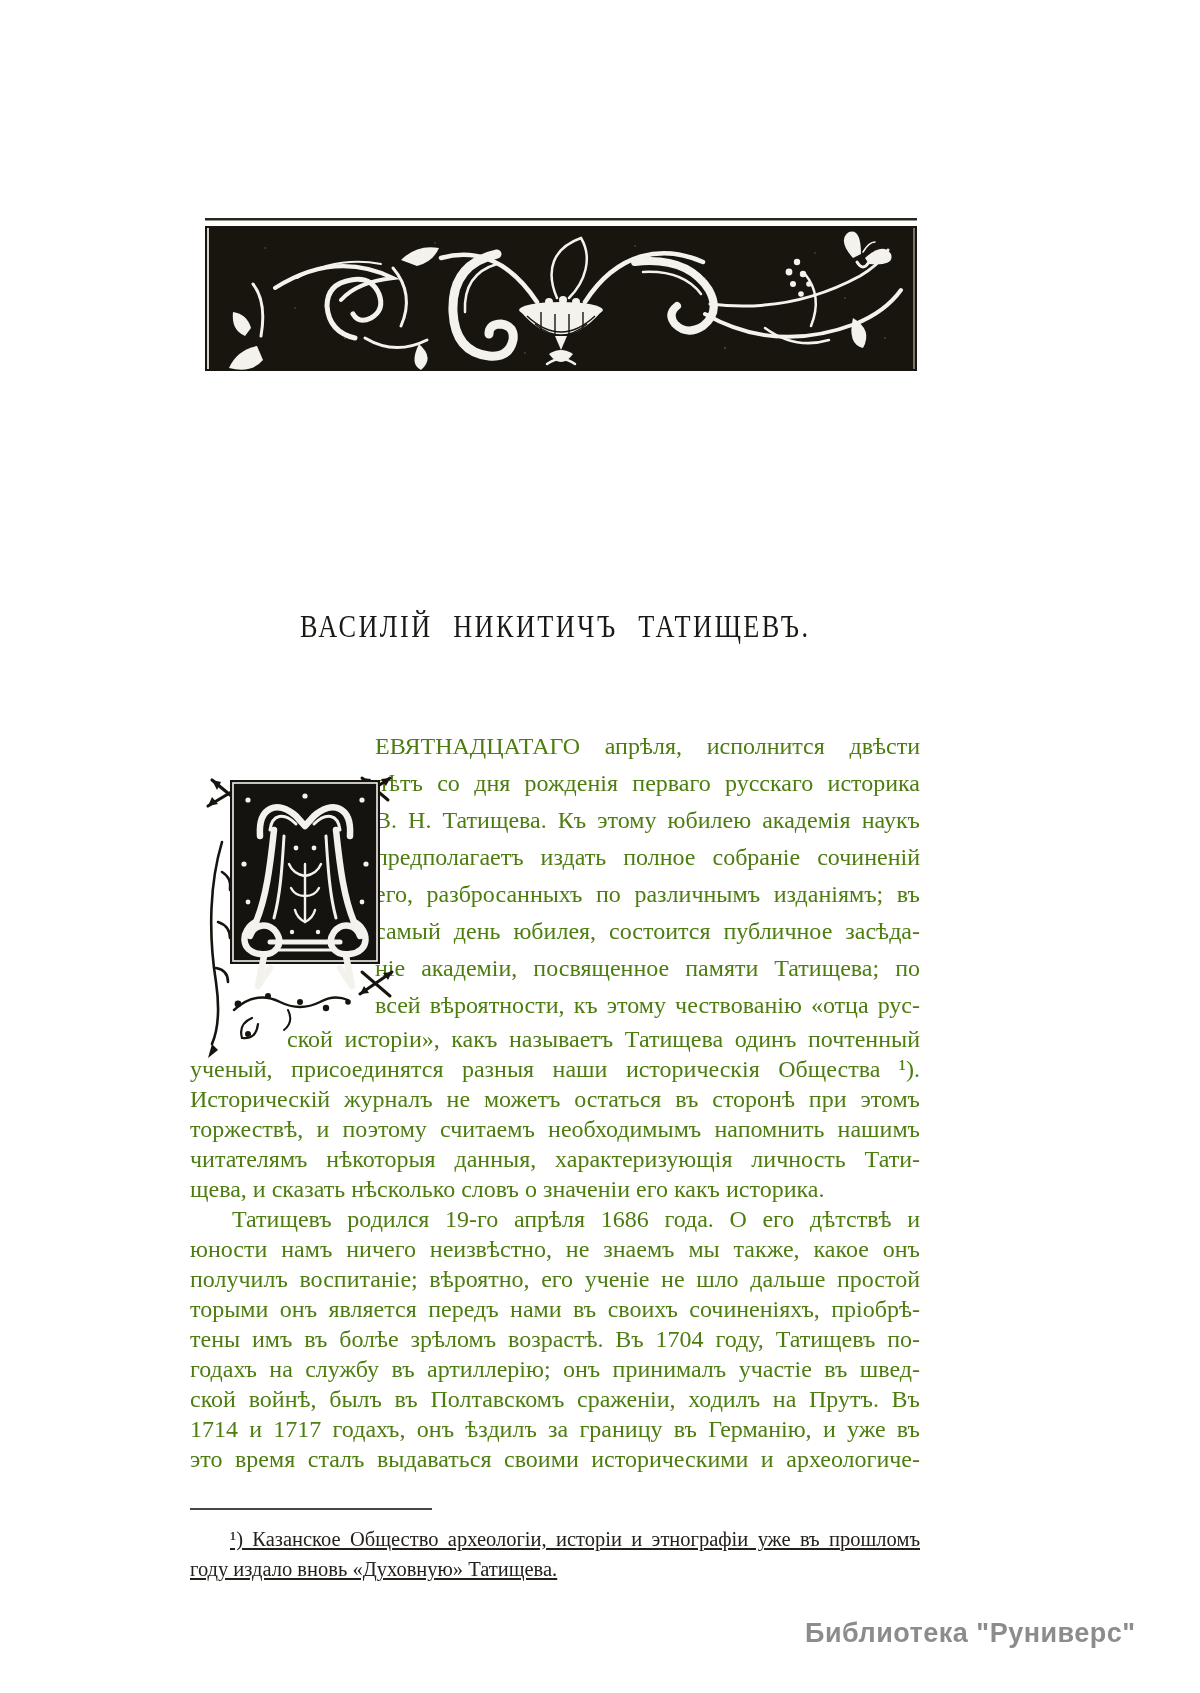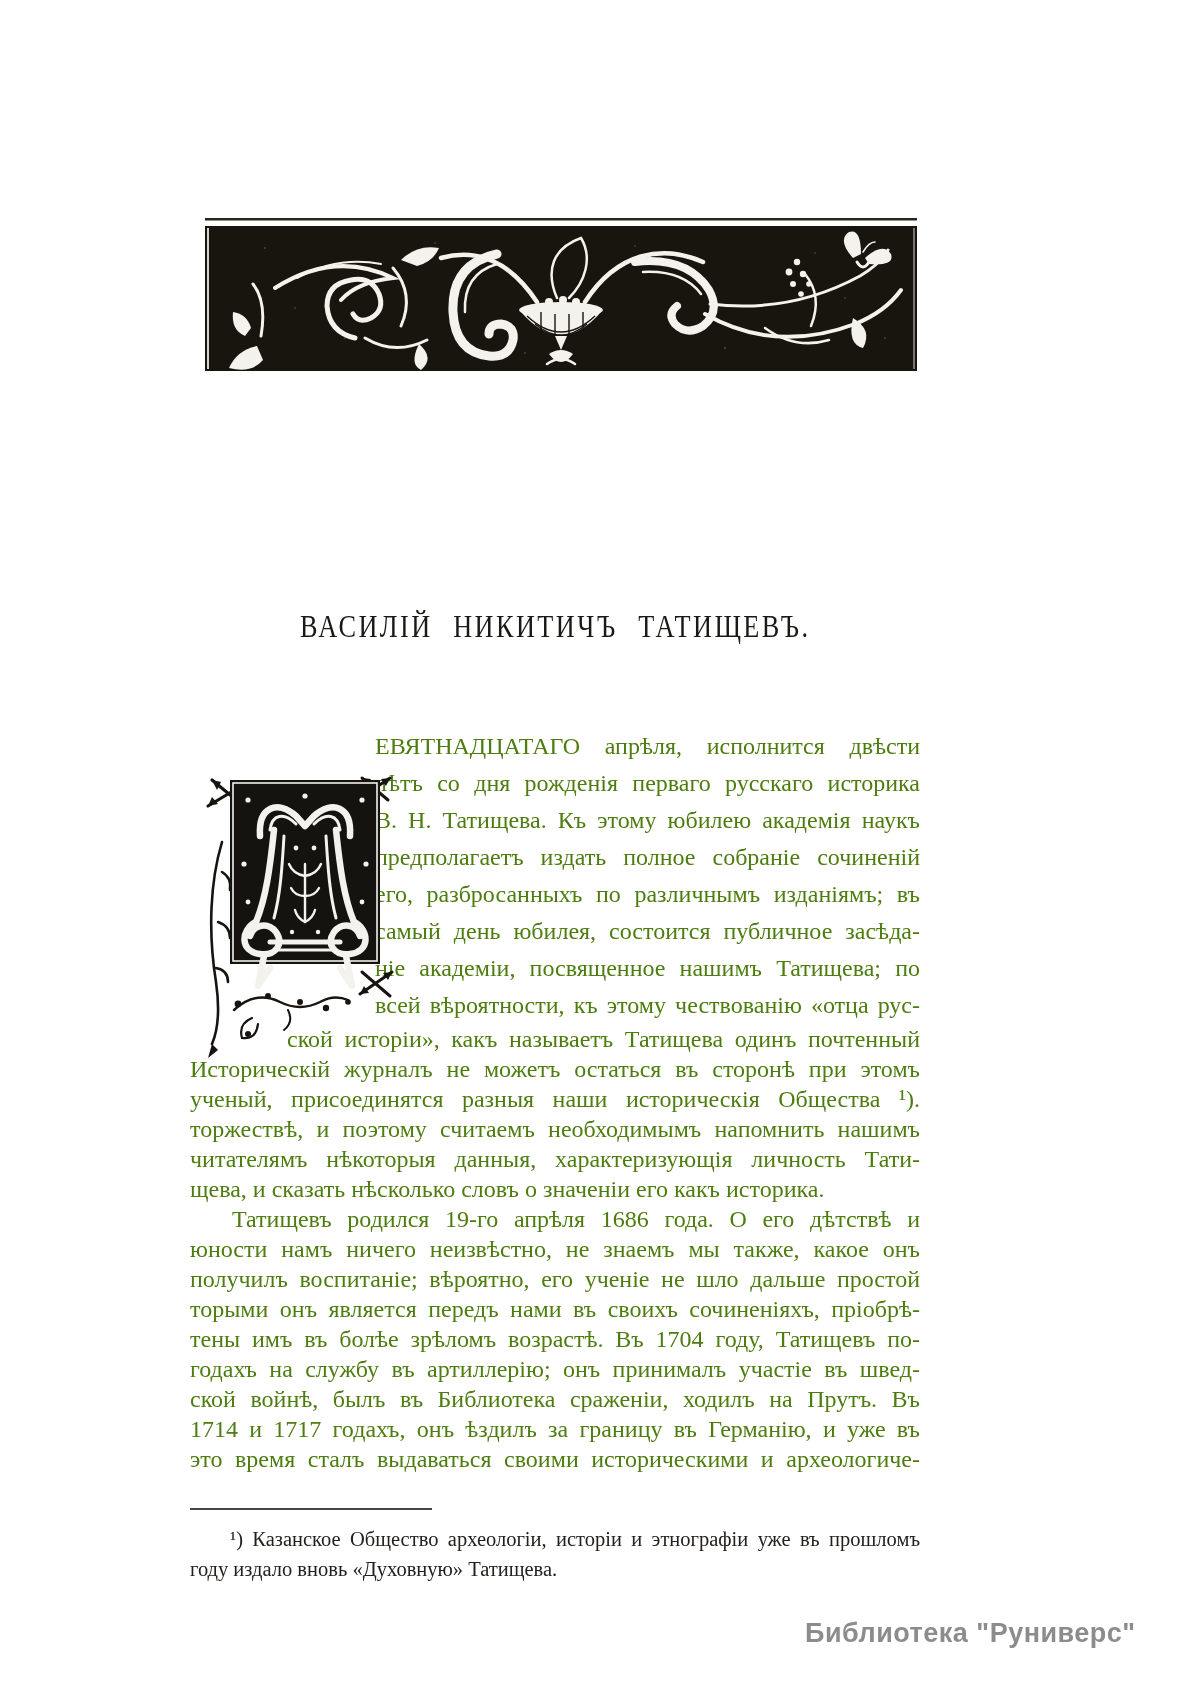--- a/index.html
+++ b/index.html
@@ -31,21 +31,21 @@
   .ln.b{height:30px;line-height:30px;text-align-last:justify;}
   .ln.noj{text-align-last:left;text-align:left;}
   .ln.indent{text-indent:42px;}
   .dropcap-art{position:absolute;left:14px;top:44px;width:190px;height:300px;pointer-events:none;}
   
   .fn-rule{position:absolute;left:190px;top:1508px;width:242px;height:0;border-top:2px solid #4a463f;}
   .footnote{
     position:absolute;left:190px;top:1524px;width:730px;
     font-size:20.5px;color:#24211d;
   }
-  .fn-line{height:30px;line-height:30px;text-align:justify;text-align-last:justify;overflow:hidden;white-space:nowrap;}
+  .fn-line{height:30px;line-height:30px;text-align:justify;text-align-last:justify;overflow:hidden;white-space:nowrap;text-decoration:underline;}
   .fn-line.noj{text-align-last:left;text-align:center;}
   .fn-line.indent{text-indent:40px;}
   
   .watermark{
     position:absolute;left:805px;top:1618px;
     font-family:"Liberation Sans","DejaVu Sans",sans-serif;
     font-size:27px;font-weight:700;color:#8c8c8c;letter-spacing:.5px;
   }
 </style>
 </head>
@@ -241,36 +241,36 @@
           <circle cx="44" cy="262" r="3"></circle>
       </g>
     </svg>
 
     <div class="ln a">ЕВЯТНАДЦАТАГО  апрѣля,  исполнится  двѣсти</div>
     <div class="ln a">лѣтъ со дня рожденія перваго русскаго историка</div>
     <div class="ln a">В. Н. Татищева. Къ этому юбилею академія наукъ</div>
     <div class="ln a">предполагаетъ издать полное собраніе сочиненій</div>
     <div class="ln a">его, разбросанныхъ по различнымъ изданіямъ; въ</div>
     <div class="ln a">самый день юбилея, состоится публичное засѣда-</div>
-    <div class="ln a">ніе академіи, посвященное нашимъ Татищева; по</div>
+    <div class="ln a">ніе академіи, посвященное памяти Татищева; по</div>
     <div class="ln a">всей вѣроятности, къ этому чествованію «отца рус-</div>
     <div class="ln b">ской исторіи», какъ называетъ Татищева одинъ почтенный</div>
+    <div class="ln b">ученый, присоединятся разныя наши историческія Общества ¹).</div>
     <div class="ln b">Историческій журналъ не можетъ остаться въ сторонѣ при этомъ</div>
-    <div class="ln b">ученый, присоединятся разныя наши историческія Общества ¹).</div>
     <div class="ln b">торжествѣ, и поэтому считаемъ необходимымъ напомнить нашимъ</div>
     <div class="ln b">читателямъ нѣкоторыя данныя, характеризующія личность Тати-</div>
     <div class="ln b noj">щева, и сказать нѣсколько словъ о значеніи его какъ историка.</div>
 
     <div class="ln b indent">Татищевъ родился 19-го апрѣля 1686 года. О его дѣтствѣ и</div>
     <div class="ln b">юности намъ ничего неизвѣстно, не знаемъ мы также, какое онъ</div>
     <div class="ln b">получилъ воспитаніе; вѣроятно, его ученіе не шло дальше простой</div>
     <div class="ln b">торыми онъ является передъ нами въ своихъ сочиненіяхъ, пріобрѣ-</div>
     <div class="ln b">тены имъ въ болѣе зрѣломъ возрастѣ. Въ 1704 году, Татищевъ по-</div>
     <div class="ln b">годахъ на службу въ артиллерію; онъ принималъ участіе въ швед-</div>
-    <div class="ln b">ской войнѣ, былъ въ Библиотека сраженіи, ходилъ на Прутъ. Въ</div>
+    <div class="ln b">ской войнѣ, былъ въ Полтавскомъ сраженіи, ходилъ на Прутъ. Въ</div>
     <div class="ln b">1714 и 1717 годахъ, онъ ѣздилъ за границу въ Германію, и уже въ</div>
     <div class="ln b">это время сталъ выдаваться своими историческими и археологиче-</div>
   </div>
 
   <div class="fn-rule"></div>
   <div class="footnote">
     <div class="fn-line indent">¹) Казанское Общество археологіи, исторіи и этнографіи уже въ прошломъ</div>
     <div class="fn-line noj">году издало вновь «Духовную» Татищева.</div>
   </div>
 

